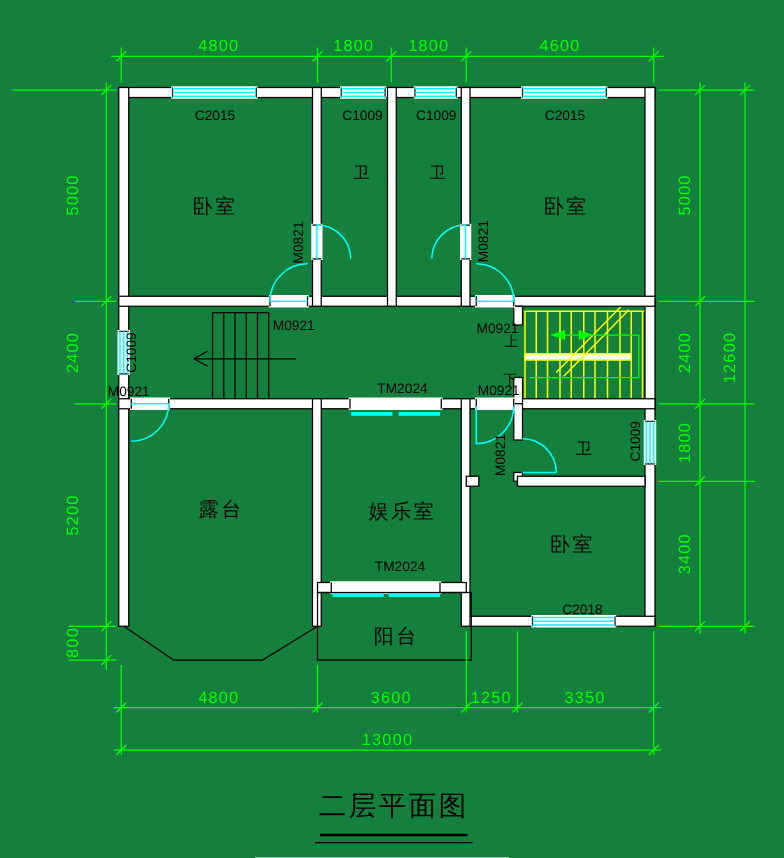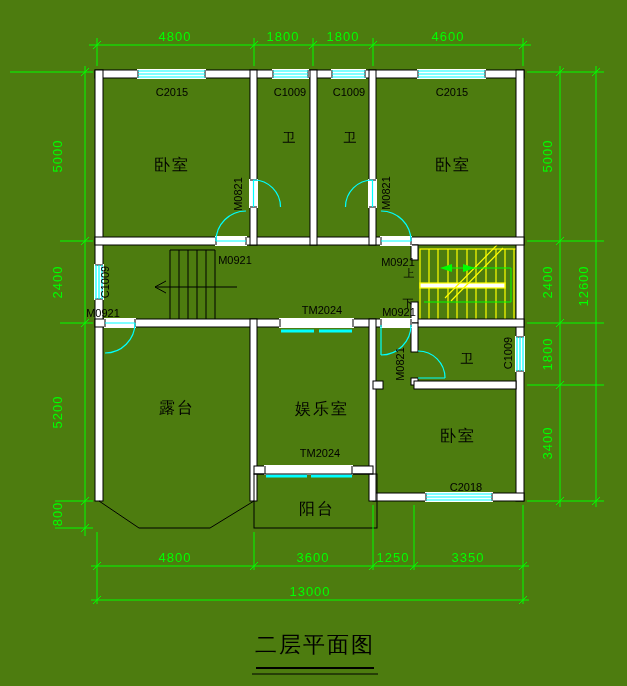--- a/index.html
+++ b/index.html
@@ -1,16 +1,16 @@
 <!DOCTYPE html>
 <html><head>
 <meta charset="utf-8">
 <style>
   html,body{margin:0;padding:0;background:#fff;}
-  .stage{position:relative;width:627px;height:686px;background:#4d7c0f;overflow:hidden;
+  .stage{position:relative;width:627px;height:686px;background:#15803d;overflow:hidden;
          font-family:"Liberation Sans", sans-serif;}
   svg text{font-family:"Liberation Sans", sans-serif;}
   .wall{fill:#ffffff;stroke:#000000;stroke-width:1;}
   .whiteout{fill:#ffffff;stroke:none;}
   .cap{stroke:#000000;stroke-width:1;fill:none;}
   .thinblack{stroke:#000000;stroke-width:1;fill:none;}
   .cyan{stroke:#00ffff;stroke-width:1.2;fill:none;}
   .cyanthick{stroke:#00ffff;stroke-width:3;fill:none;}
   .yellow{stroke:#ffff00;stroke-width:1.2;fill:none;}
   .greenln{stroke:#00ff00;stroke-width:1;fill:none;}

